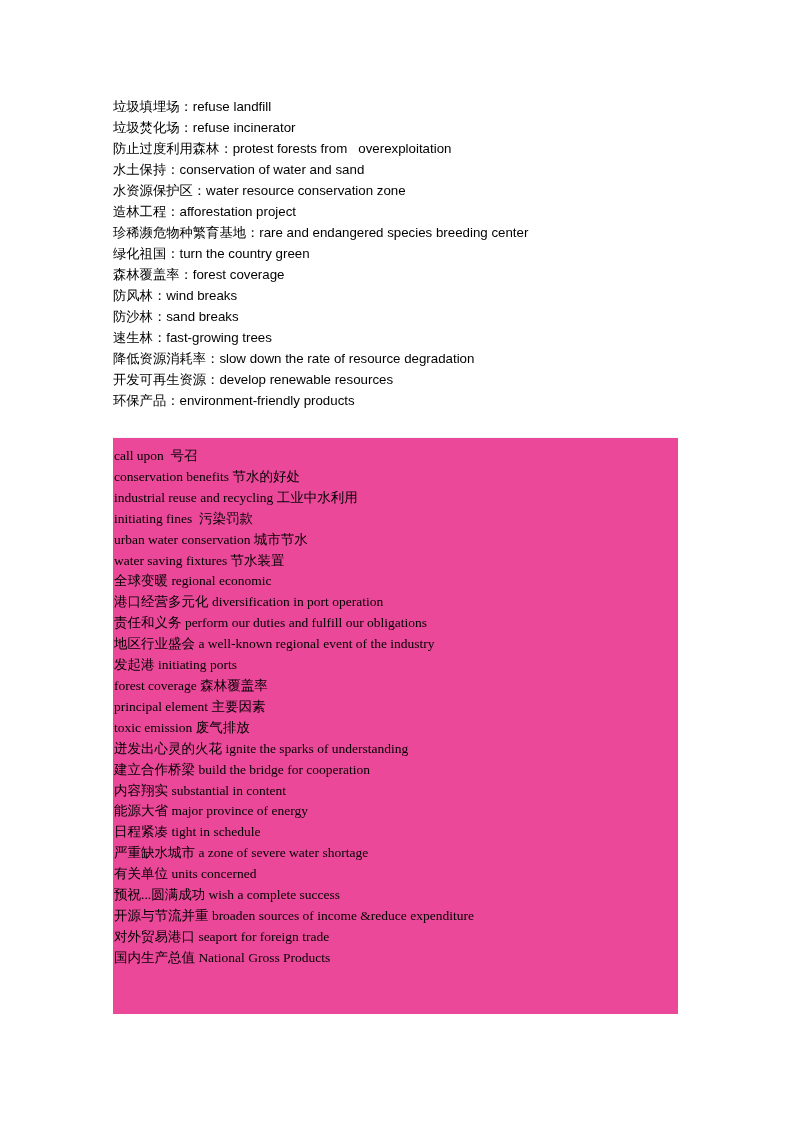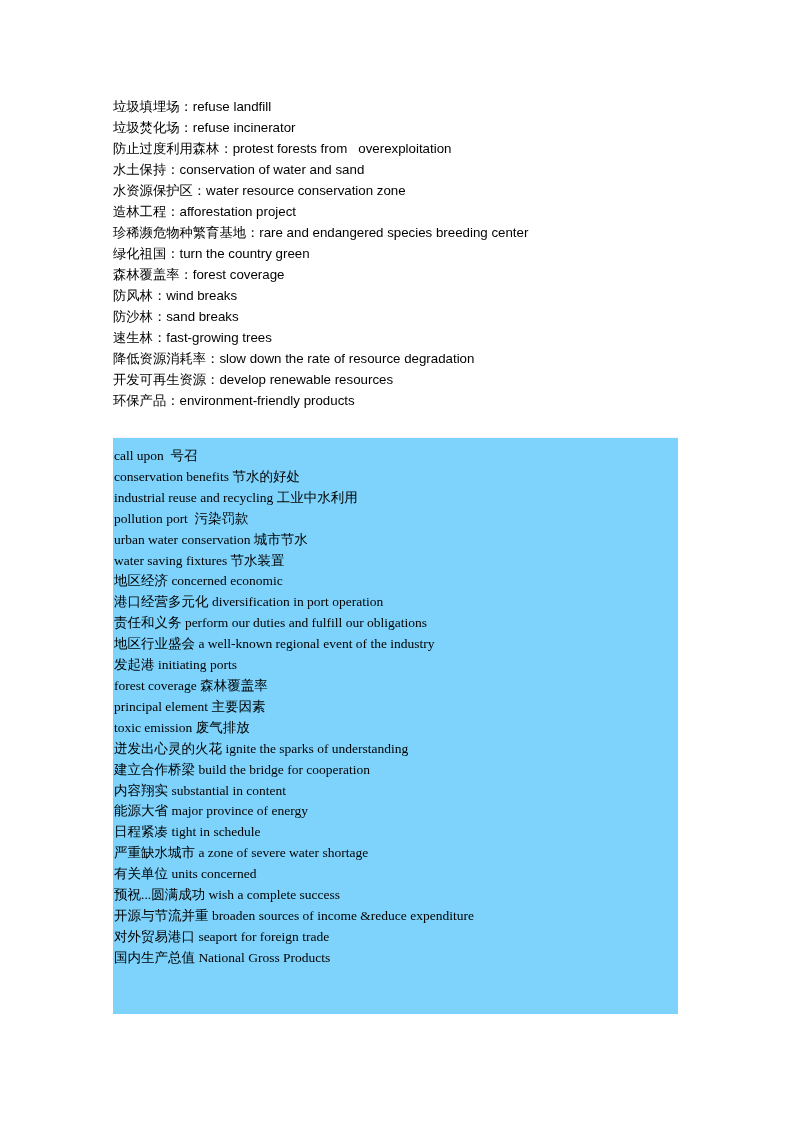--- a/index.html
+++ b/index.html
@@ -41,21 +41,21 @@
     letter-spacing: 0;
   }
 
   
   .block-serif-wrap {
     position: absolute;
     left: 113px;
     top: 437px;
     width: 565px;
     height: 576px;
-    background: #7dd3fc;
+    background: #ec4899;
     border-top: 1px solid #f4f5f9;
   }
   .block-serif {
     position: absolute;
     left: 1px;
     top: 8px;
     width: 560px;
   }
   .block-serif .gloss-line {
     font-family: "Liberation Serif", serif;
@@ -87,24 +87,24 @@
       <div class="gloss-line">降低资源消耗率：slow down the rate of resource degradation</div>
       <div class="gloss-line">开发可再生资源：develop renewable resources</div>
       <div class="gloss-line">环保产品：environment-friendly products</div>
     </div>
 
   <div class="block-serif-wrap">
     <div class="block-serif">
         <div class="gloss-line">call upon  号召</div>
         <div class="gloss-line">conservation benefits 节水的好处</div>
         <div class="gloss-line">industrial reuse and recycling 工业中水利用</div>
-        <div class="gloss-line">pollution port  污染罚款</div>
+        <div class="gloss-line">initiating fines  污染罚款</div>
         <div class="gloss-line">urban water conservation 城市节水</div>
         <div class="gloss-line">water saving fixtures 节水装置</div>
-        <div class="gloss-line">地区经济 concerned economic</div>
+        <div class="gloss-line">全球变暖 regional economic</div>
         <div class="gloss-line">港口经营多元化 diversification in port operation</div>
         <div class="gloss-line">责任和义务 perform our duties and fulfill our obligations</div>
         <div class="gloss-line">地区行业盛会 a well-known regional event of the industry</div>
         <div class="gloss-line">发起港 initiating ports</div>
         <div class="gloss-line">forest coverage 森林覆盖率</div>
         <div class="gloss-line">principal element 主要因素</div>
         <div class="gloss-line">toxic emission 废气排放</div>
         <div class="gloss-line">迸发出心灵的火花 ignite the sparks of understanding</div>
         <div class="gloss-line">建立合作桥梁 build the bridge for cooperation</div>
         <div class="gloss-line">内容翔实 substantial in content</div>

